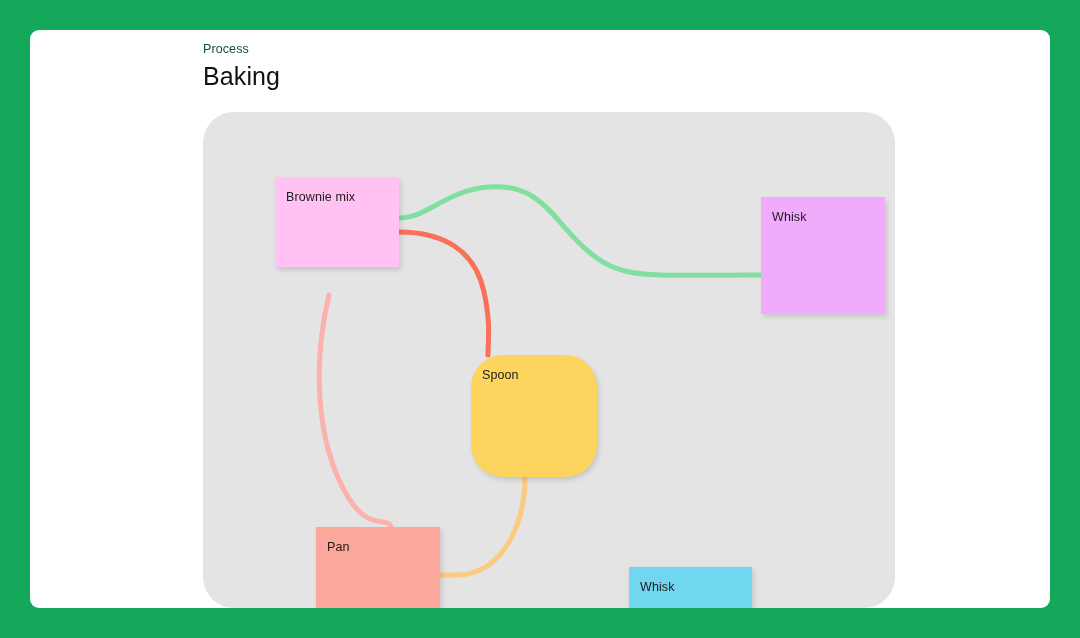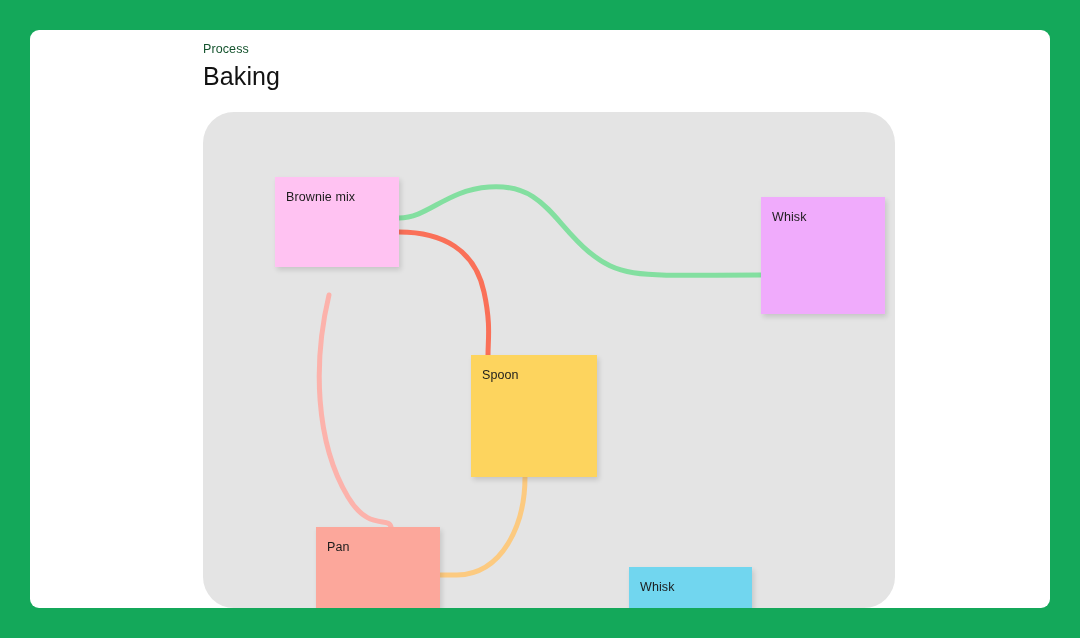--- a/index.html
+++ b/index.html
@@ -102,21 +102,21 @@
       </svg>
 
       <div class="note" style="left:72px; top:65px; width:124px; height:90px; background:#ffc2f2;">
         <span class="note-label">Brownie mix</span>
       </div>
 
       <div class="note" style="left:558px; top:85px; width:124px; height:117px; background:#f0abfc;">
         <span class="note-label">Whisk</span>
       </div>
 
-      <div class="note" style="left:268px; top:243px; width:126px; height:122px; background:#fdd45e;">
+      <div class="note" style="left:268px; top:243px; width:126px; height:122px; background:#fdd45e;border-radius:32px;">
         <span class="note-label">Spoon</span>
       </div>
 
       <div class="note" style="left:113px; top:415px; width:124px; height:124px; background:#fca79b;">
         <span class="note-label">Pan</span>
       </div>
 
       <div class="note" style="left:426px; top:455px; width:123px; height:120px; background:#71d6ef;">
         <span class="note-label">Whisk</span>
       </div>

